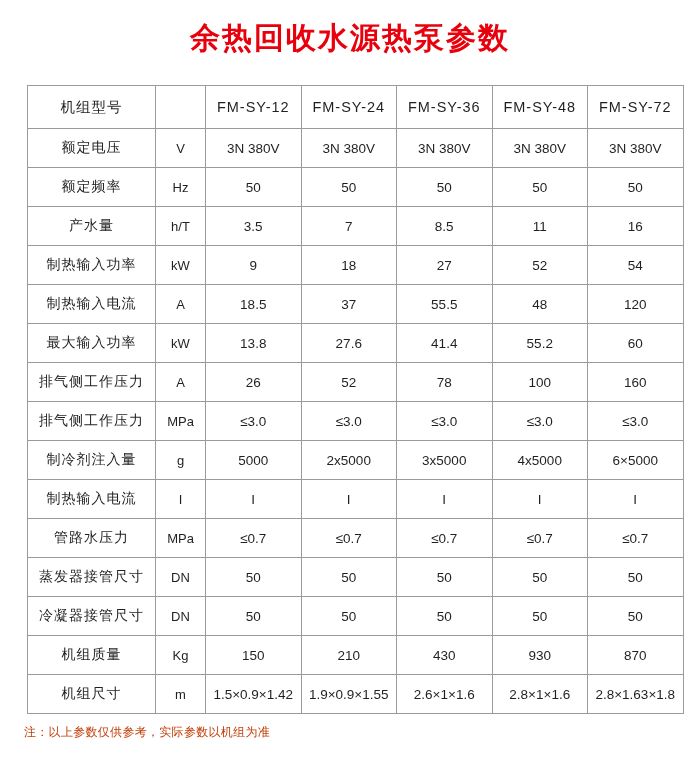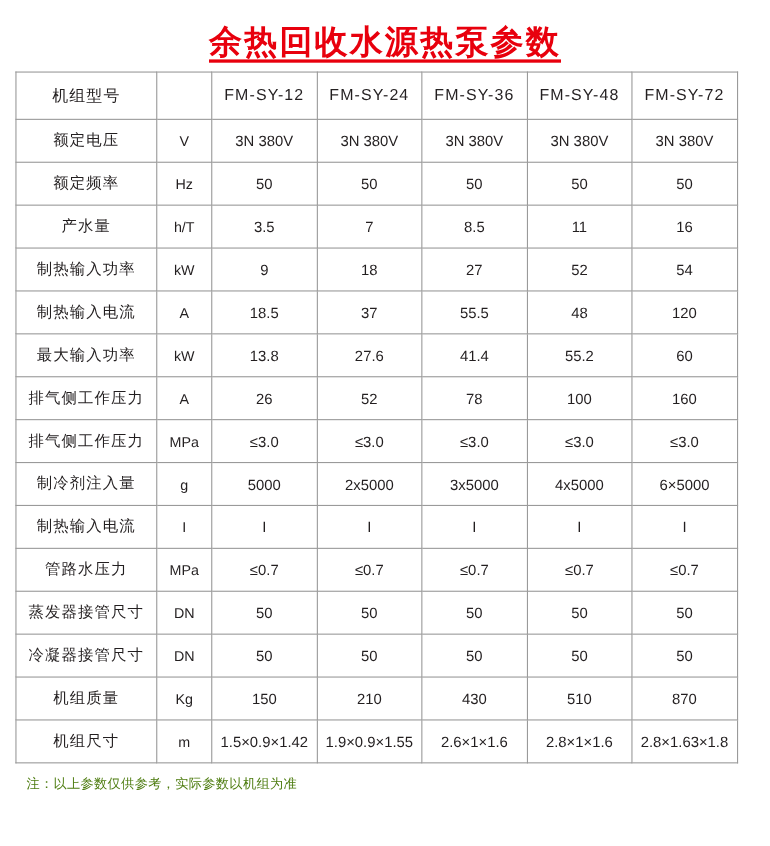--- a/index.html
+++ b/index.html
@@ -21,27 +21,27 @@
     box-sizing: border-box;
   }
   .title {
     text-align: center;
     color: #e8000d;
     font-size: 30px;
     font-weight: bold;
     letter-spacing: 2px;
     padding-top: 18px;
     padding-bottom: 6px;
-    text-decoration: underline;
     text-underline-offset: 6px;
     font-family: "DejaVu Sans", "Liberation Sans", sans-serif;
   }
   .table-wrap {
-    padding: 0 14px;
+    padding: 0 27px;
     box-sizing: border-box;
+    margin-top: 20px;
   }
   table.spec {
     border-collapse: collapse;
     width: 656px;
     table-layout: fixed;
     border: 1px solid #9a9a9a;
   }
   table.spec td {
     border: 1px solid #9a9a9a;
     text-align: center;
@@ -67,21 +67,21 @@
   }
   table.spec tr.head td.model-name {
     letter-spacing: 1px;
   }
   .col-label { width: 128px; }
   .col-unit  { width: 50px; }
   .col-val   { width: 95.5px; }
   .note {
     padding: 10px 22px 0 24px;
     font-size: 12px;
-    color: #4d7c0f;
+    color: #c2410c;
     letter-spacing: 0.3px;
   }
   .val-small {
     font-size: 12px;
   }
 </style>
 </head>
 <body>
 
 <div class="page">
@@ -240,21 +240,21 @@
           <td>50</td>
           <td>50</td>
         </tr>
 
         <tr>
           <td class="label">机组质量</td>
           <td class="unit">Kg</td>
           <td>150</td>
           <td>210</td>
           <td>430</td>
-          <td>510</td>
+          <td>930</td>
           <td>870</td>
         </tr>
 
         <tr>
           <td class="label">机组尺寸</td>
           <td class="unit">m</td>
           <td class="val-small">1.5×0.9×1.42</td>
           <td class="val-small">1.9×0.9×1.55</td>
           <td class="val-small">2.6×1×1.6</td>
           <td class="val-small">2.8×1×1.6</td>

